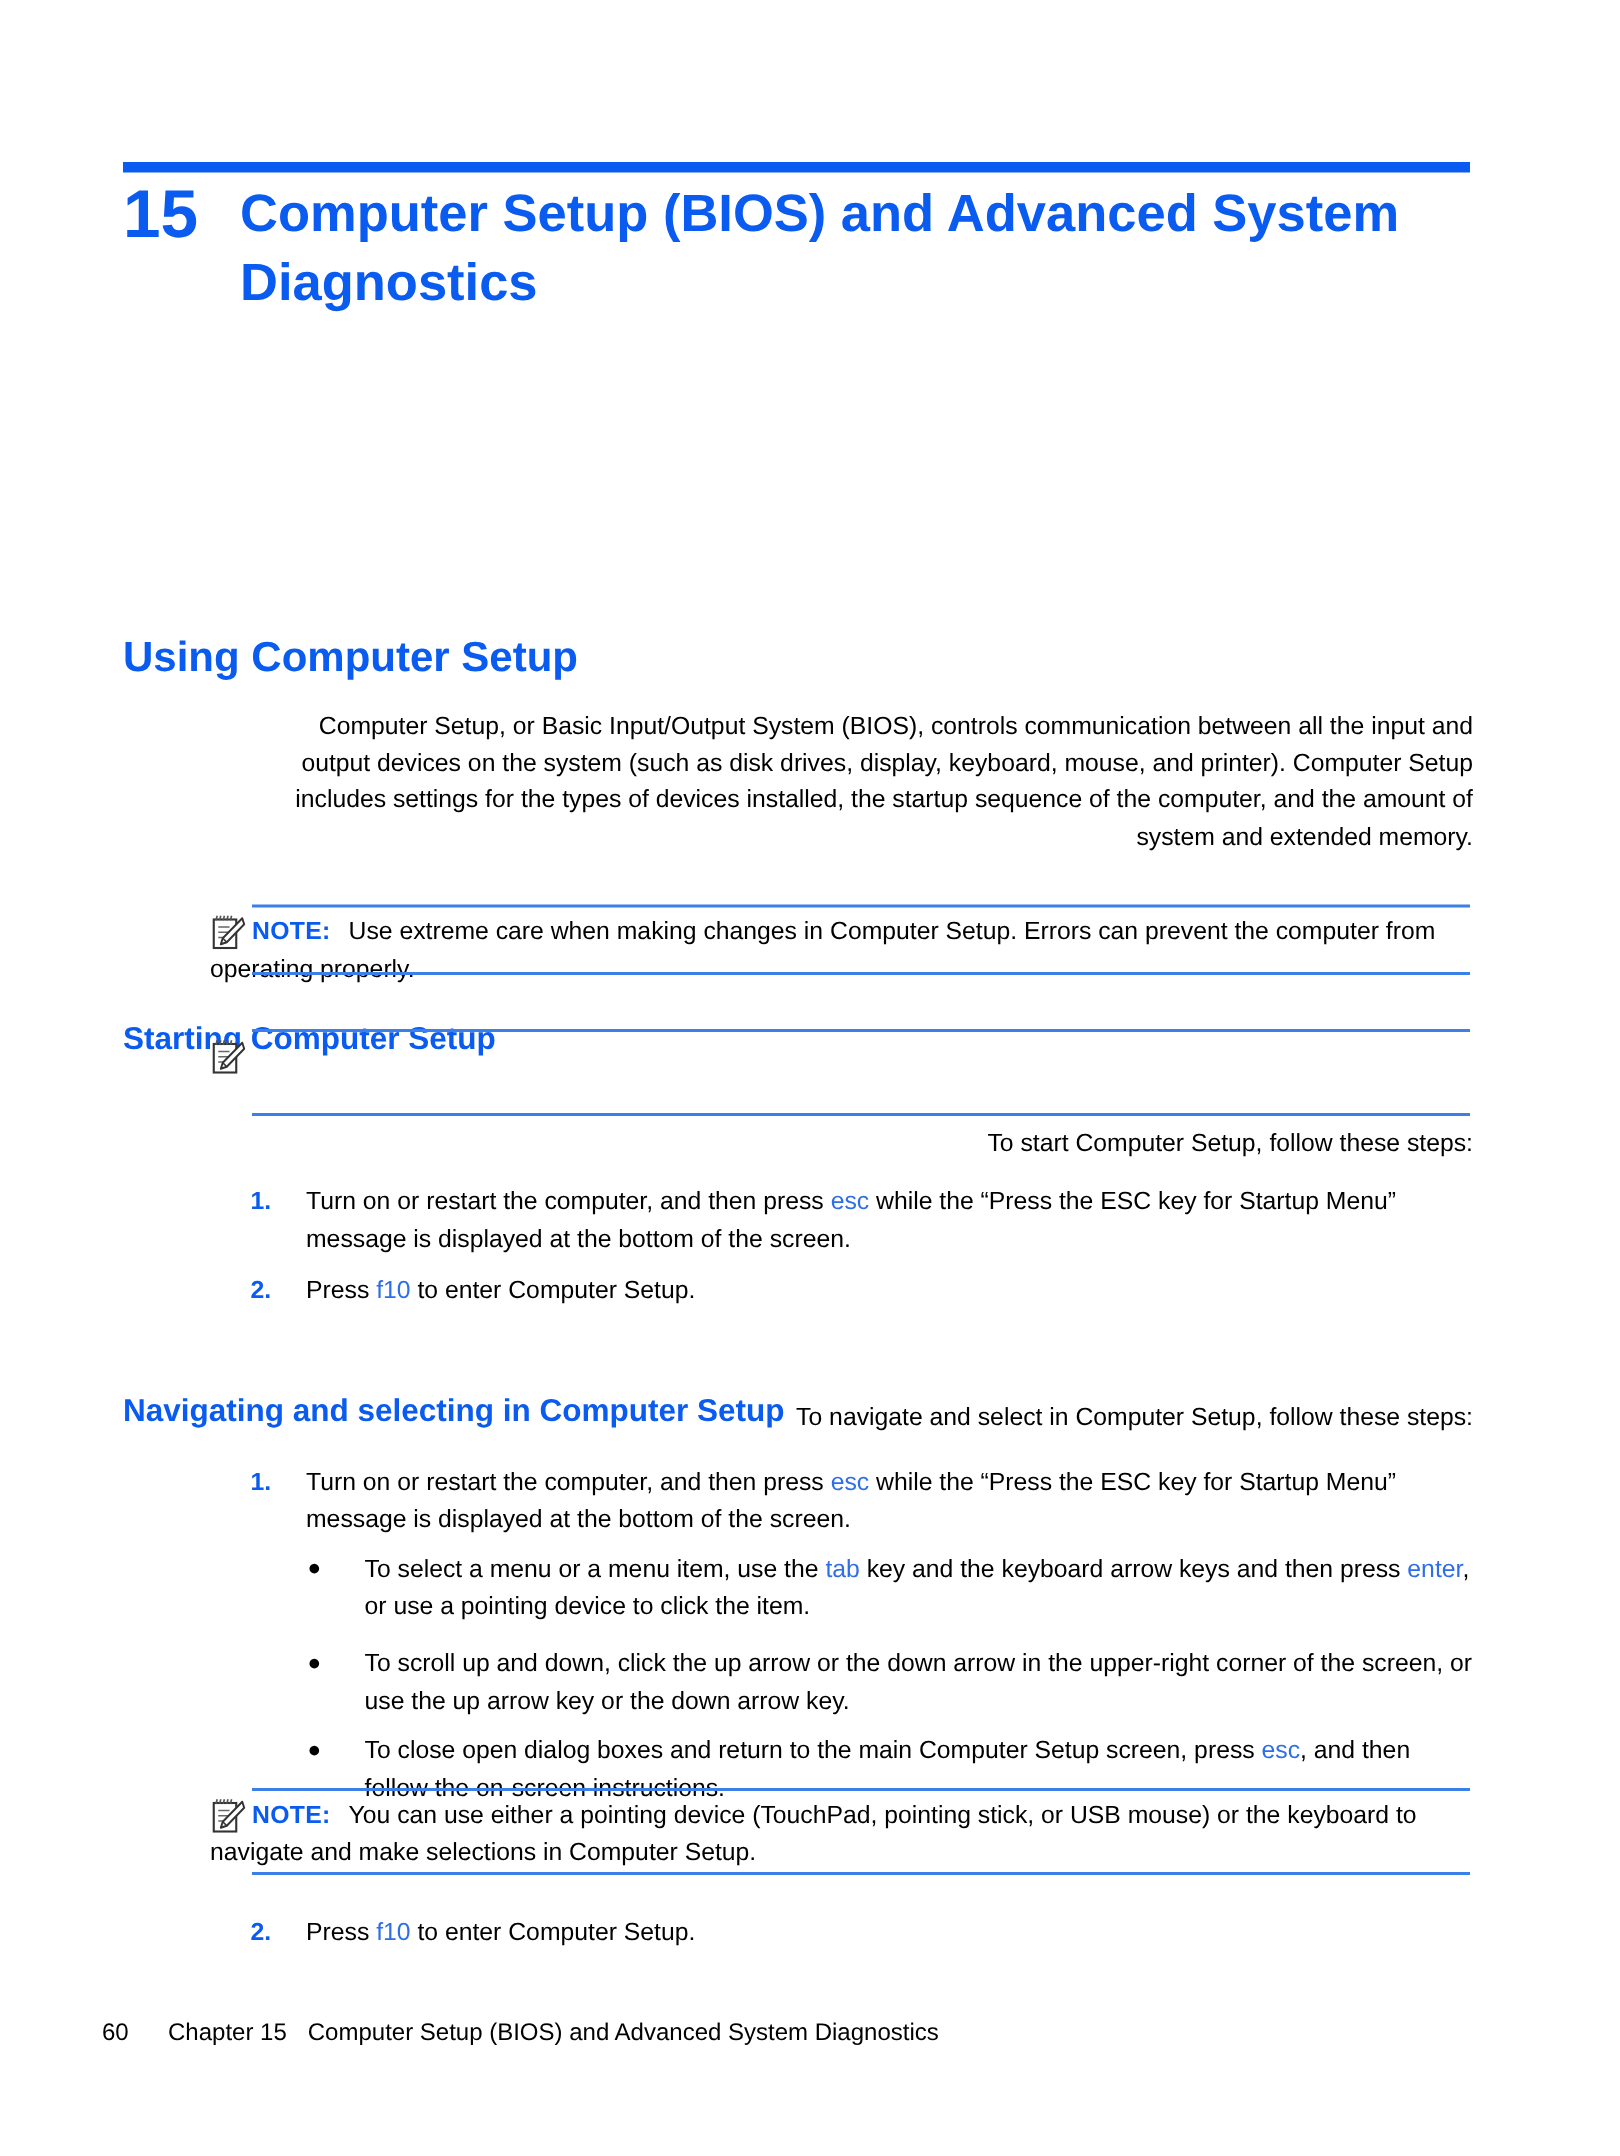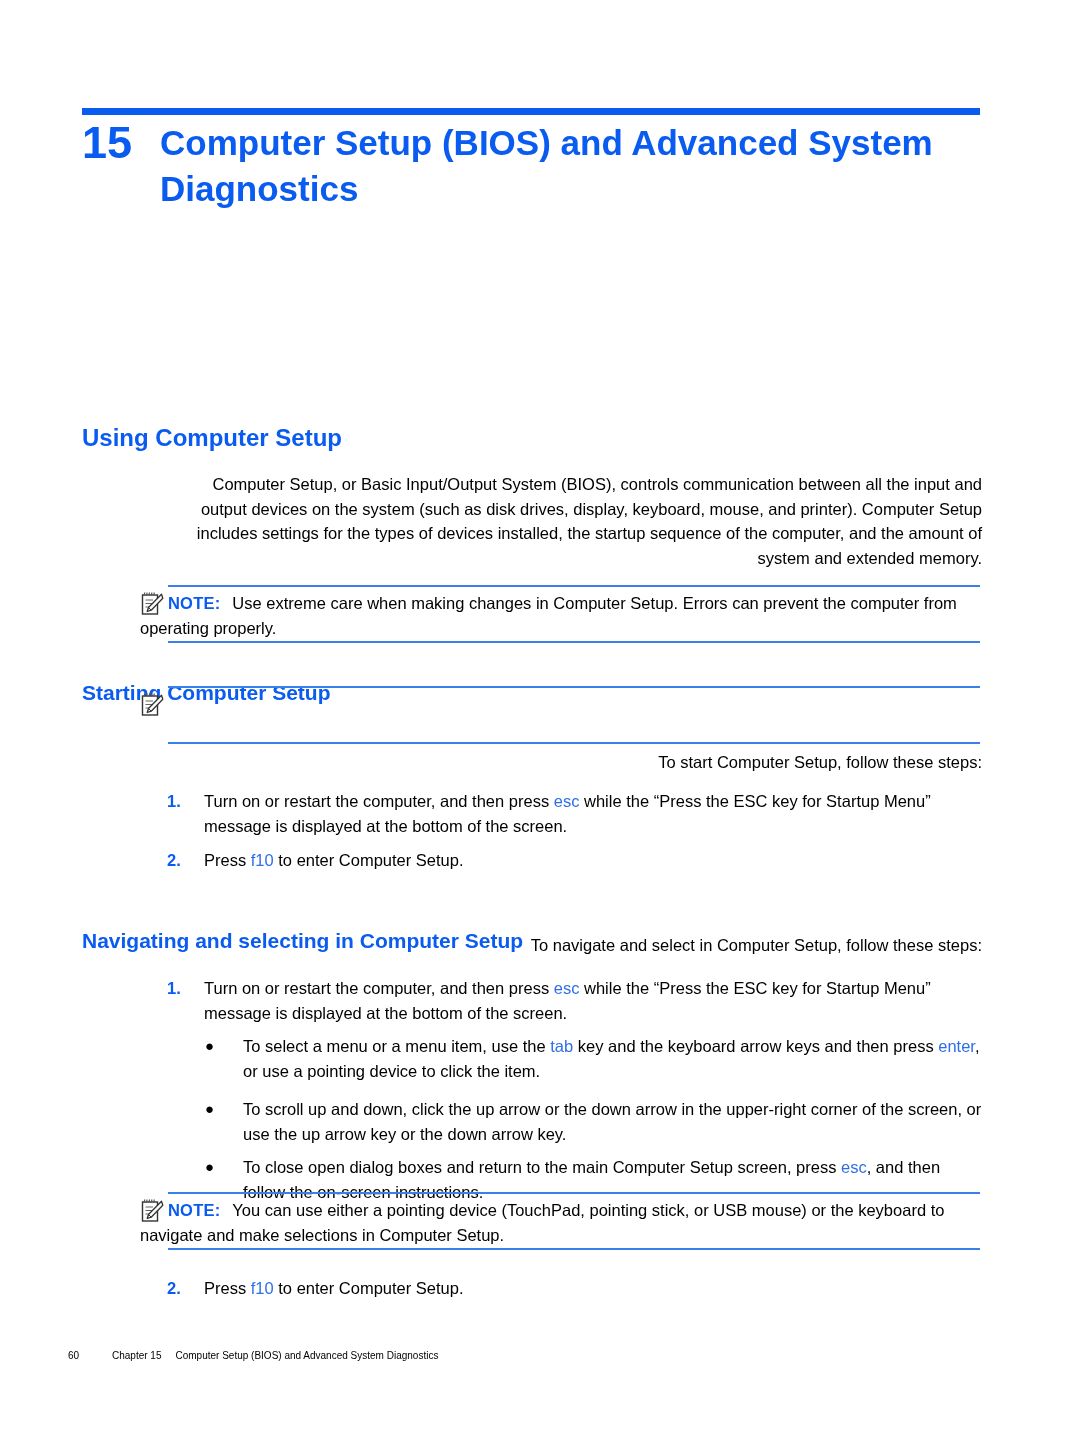--- a/index.html
+++ b/index.html
@@ -58,21 +58,21 @@
     line-height: 46px;
     flex: 1 1 auto;
     max-width: 810px;
   }
 
   
   .h1 {
     position: absolute;
     left: 82px;
     color: #0a5bf0;
-    font-size: 24px;
+    font-size: 28px;
     font-weight: bold;
     line-height: 34px;
     white-space: nowrap;
   }
   .h2 {
     position: absolute;
     left: 82px;
     color: #0a5bf0;
     font-size: 21px;
     font-weight: bold;
@@ -176,21 +176,21 @@
   
   .key {
     color: #2e6fe8;
   }
 
   
   .footer {
     position: absolute;
     left: 68px;
     top: 1345px;
-    font-size: 10px;
+    font-size: 16px;
     line-height: 22px;
     color: #000;
     white-space: nowrap;
   }
   .footer-page {
     display: inline-block;
     min-width: 44px;
   }
   .footer-chapter {
     display: inline-block;
@@ -208,21 +208,21 @@
     <div class="chapter-title-row">
       <div class="chapter-number">15</div>
       <div class="chapter-heading">Computer Setup (BIOS) and Advanced System Diagnostics</div>
     </div>
   </div>
 
   <div class="h1" style="top:421px;">Using Computer Setup</div>
 
   <div class="body-p" style="top:472px;">Computer Setup, or Basic Input/Output System (BIOS), controls communication between all the input and output devices on the system (such as disk drives, display, keyboard, mouse, and printer). Computer Setup includes settings for the types of devices installed, the startup sequence of the computer, and the amount of system and extended memory.</div>
 
-  <div class="note" style="top:585px; height:58px;">
+  <div class="note" style="top:603px; height:47px;">
     <div class="note-rule top"></div>
     <div class="note-rule bottom"></div>
     <div class="note-body">
       <span class="note-icon">
         <svg width="24" height="26" viewBox="0 0 24 26" xmlns="http://www.w3.org/2000/svg">
           <rect x="2.5" y="4" width="15" height="19" fill="#ffffff" stroke="#333333" stroke-width="1.4"></rect>
           <line x1="5.5" y1="9" x2="13" y2="9" stroke="#666666" stroke-width="1"></line>
           <line x1="5.5" y1="12.5" x2="13" y2="12.5" stroke="#666666" stroke-width="1"></line>
           <line x1="5.5" y1="16" x2="11" y2="16" stroke="#666666" stroke-width="1"></line>
           <path d="M4 4.5 L4.8 1.5 M6.4 4.5 L7.2 1.5 M8.8 4.5 L9.6 1.5 M11.2 4.5 L12 1.5 M13.6 4.5 L14.4 1.5" stroke="#555555" stroke-width="1.1"></path>

